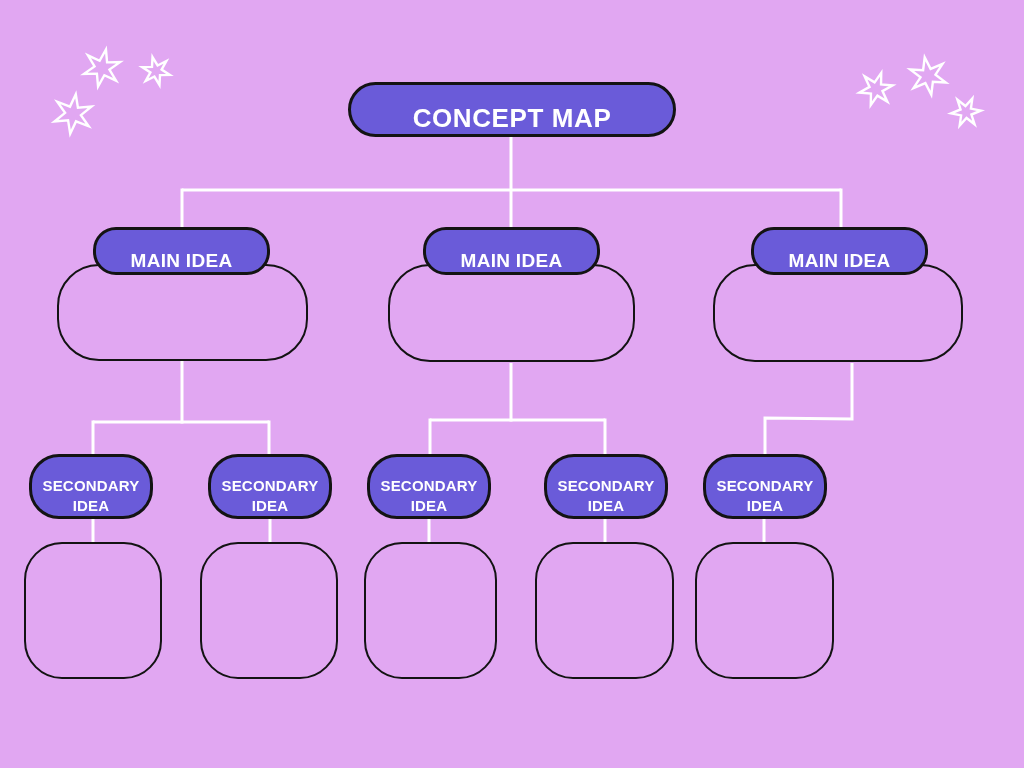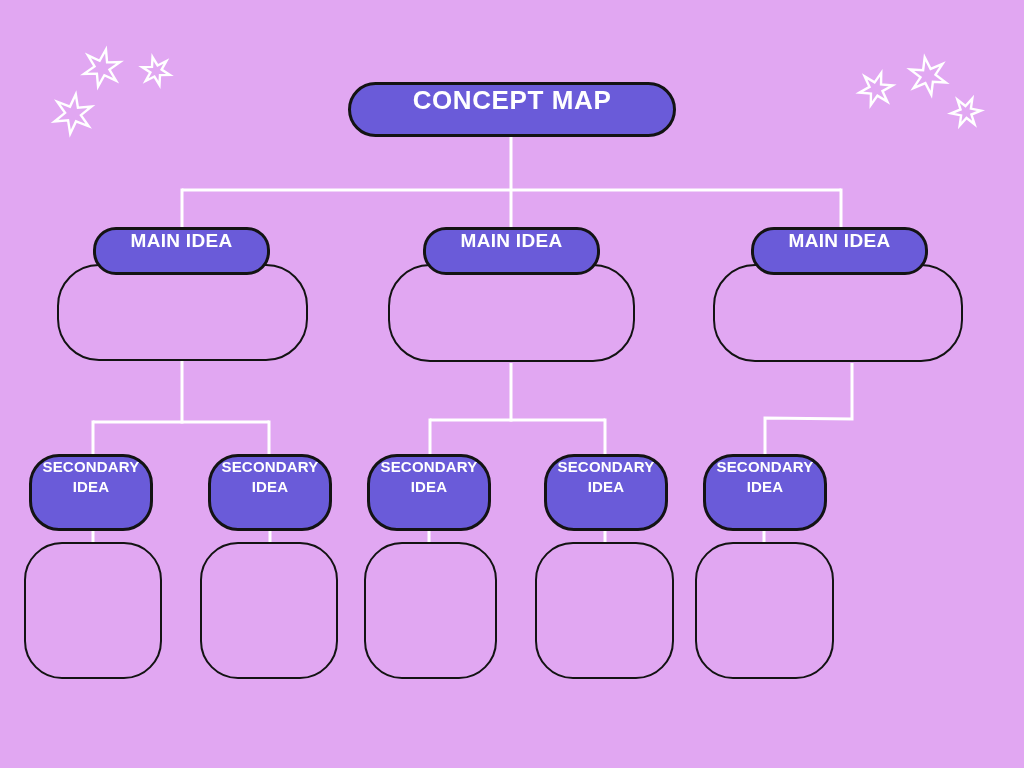--- a/index.html
+++ b/index.html
@@ -28,21 +28,21 @@
   }
   .star {
     stroke: var(--star-outline, #FFFFFF);
     stroke-width: 2.4;
     fill: none;
     stroke-linejoin: miter;
   }
   .node {
     position: absolute;
     display: flex;
-    align-items: flex-start;
+    align-items: flex-end;
     justify-content: center;
     text-align: center;
   }
   .pill {
     background: var(--node-fill, #6A5BD9);
     border: 3px solid var(--node-border, #131313);
     color: var(--label-text, #FFFFFF);
     font-weight: bold;
     z-index: 3;
   }
@@ -52,21 +52,21 @@
     font-size: 26px;
     letter-spacing: 0.6px;
   }
   .main-pill {
     width: 177px; height: 48px;
     border-radius: 23px;
     font-size: 19px;
     letter-spacing: 0.3px;
   }
   .sec-pill {
-    width: 124px; height: 77px;
+    width: 124px; height: 65px;
     border-radius: 30px;
     font-size: 15px;
     line-height: 1.35;
     letter-spacing: 0.2px;
     padding: 0 6px;
   }
   .empty-box {
     position: absolute;
     background: transparent;
     border: 2.5px solid var(--node-border, #131313);

